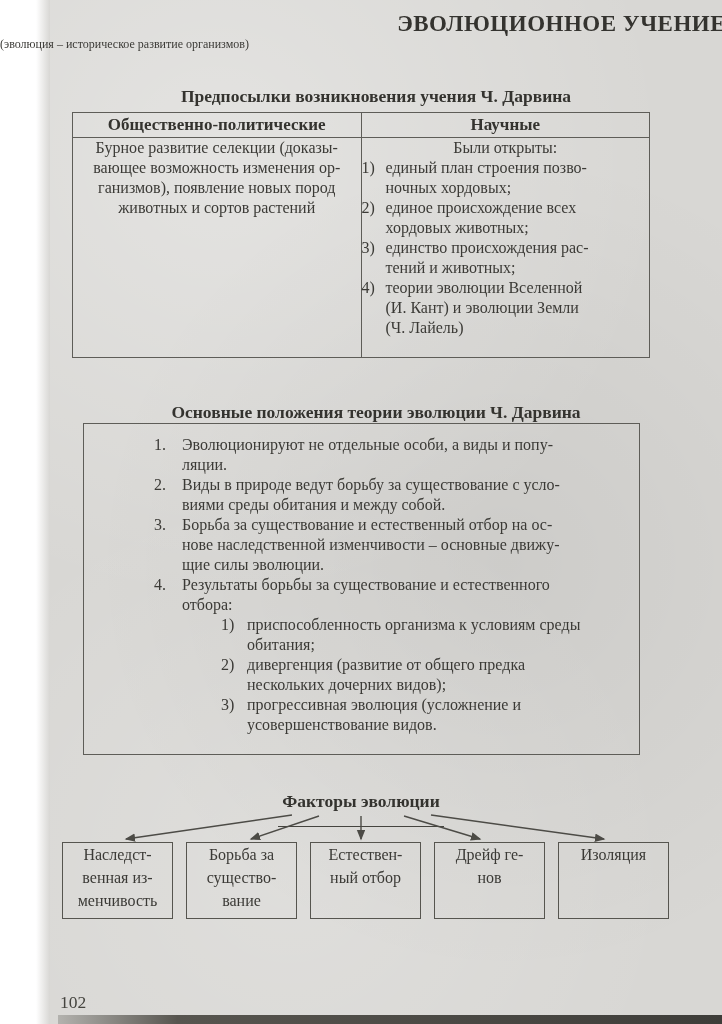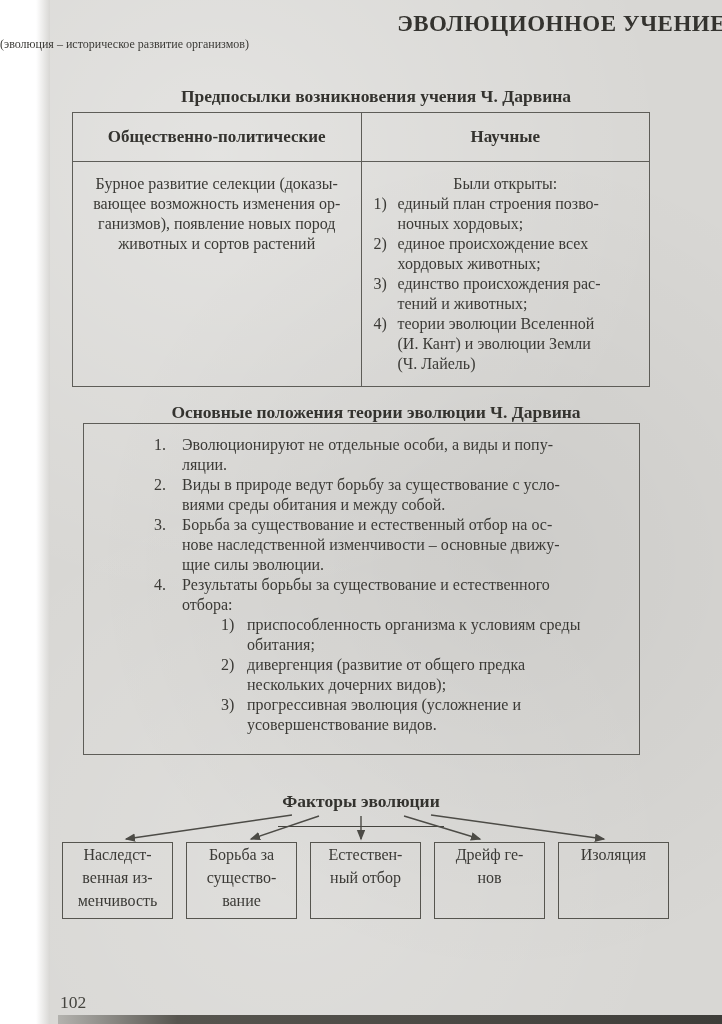--- a/index.html
+++ b/index.html
@@ -23,21 +23,21 @@
     font-size:23px;font-weight:bold;letter-spacing:.5px;color:#34332f;}
   .page-subtitle{position:absolute;left:0;top:37px;width:100%;text-align:left;font-size:12px;}
   .sec-heading{position:absolute;left:0;width:100%;margin:15px;text-align:center;
     font-size:17.5px;font-weight:bold;color:#34332f;}
   #premises-heading{top:71px;}
   #theory-heading{top:387px;}
 
   
   table.premises{position:absolute;left:72px;top:112px;width:578px;height:246px;
     border-collapse:collapse;table-layout:fixed;font-size:16px;}
-  table.premises th,table.premises td{border:1.4px solid #5e5d58;vertical-align:top;padding:12px;}
+  table.premises th,table.premises td{border:1.4px solid #5e5d58;vertical-align:top;padding:0;}
   table.premises th{height:24px;font-size:17px;font-weight:bold;text-align:center;
     vertical-align:middle;color:#34332f;}
   td.cell-left{text-align:center;padding-top:4px;line-height:20px;}
   td.cell-right{padding:4px 6px 0 22px;line-height:20px;margin-top:29px;}
   .cell-intro{text-align:center;}
   .li{display:flex;}
   .li .num{flex:none;width:24px;}
   .li .txt{flex:1;}
   .ln{display:block;}
 

